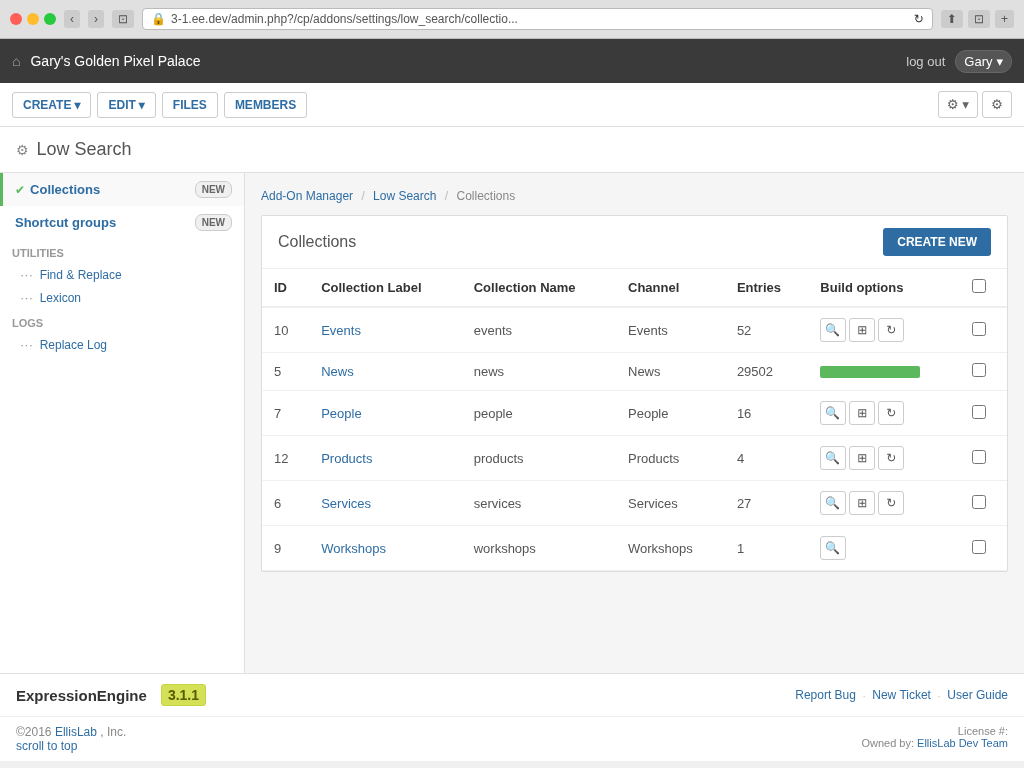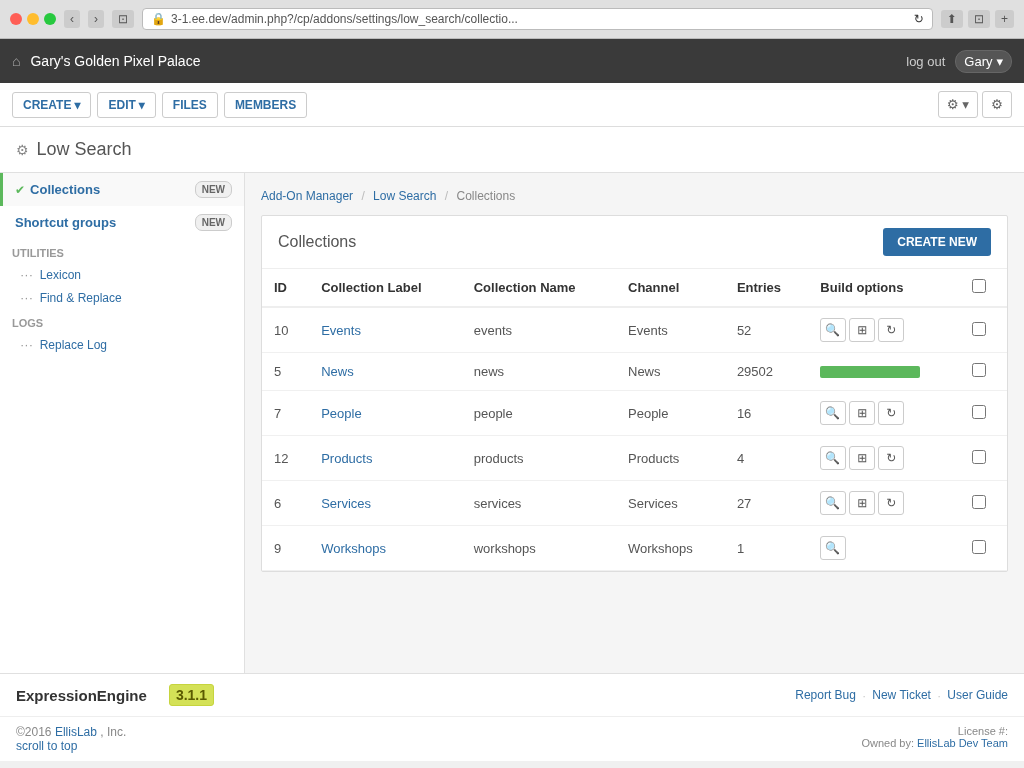--- a/index.html
+++ b/index.html
@@ -74,21 +74,21 @@
     tbody td { padding: 10px 12px; color: #555; font-size: 13px; }
     .collection-link { color: #2e6da4; text-decoration: none; }
     .build-options-cell { display: flex; align-items: center; gap: 3px; }
     .build-btn { width: 26px; height: 24px; border: 1px solid #ccc; background: white; border-radius: 3px; cursor: pointer; display: flex; align-items: center; justify-content: center; font-size: 12px; color: #555; }
     .row-checkbox { width: 14px; height: 14px; cursor: pointer; }
     .header-checkbox { width: 14px; height: 14px; }
     .progress-bar-container { width: 100px; height: 12px; background: #5cb85c; border-radius: 2px; }
 
     
     .footer-bar { background: white; border-top: 1px solid #e0e0e0; padding: 10px 16px; display: flex; align-items: center; justify-content: space-between; }
-    .footer-brand { display: flex; align-items: center; gap: 22px; font-weight: 700; font-size: 15px; color: #333; }
+    .footer-brand { display: flex; align-items: center; gap: 14px; font-weight: 700; font-size: 15px; color: #333; }
     .version-badge { background: #d4e157; color: #5a5a00; font-size: 14px; font-weight: 600; padding: 2px 6px; border-radius: 3px; border: 1px solid #c6d43e; }
     .footer-links { display: flex; gap: 0; align-items: center; }
     .footer-link { color: #2e6da4; text-decoration: none; font-size: 12px; }
     .footer-link-sep { color: #ccc; margin: 0 6px; }
 
     
     .bottom-footer { background: white; border-top: 1px solid #eee; padding: 8px 16px; display: flex; justify-content: space-between; align-items: flex-start; }
     .bottom-footer-left { font-size: 12px; color: #888; }
     .bottom-footer-left a { color: #2e6da4; text-decoration: none; }
     .bottom-footer-right { font-size: 11px; color: #888; text-align: right; }
@@ -175,25 +175,25 @@
       </div>
       <button class="sidebar-new-btn">NEW</button>
     </div>
     <div class="sidebar-item">
       <a href="#" class="sidebar-item-link">Shortcut groups</a>
       <button class="sidebar-new-btn">NEW</button>
     </div>
     <div class="sidebar-section">Utilities</div>
     <div class="sidebar-link-item">
       <span class="sidebar-dots">···</span>
-      <a href="#" class="sidebar-link">Lexicon</a>
+      <a href="#" class="sidebar-link">Find &amp; Replace</a>
     </div>
     <div class="sidebar-link-item">
       <span class="sidebar-dots">···</span>
-      <a href="#" class="sidebar-link">Find &amp; Replace</a>
+      <a href="#" class="sidebar-link">Lexicon</a>
     </div>
     <div class="sidebar-section">Logs</div>
     <div class="sidebar-link-item">
       <span class="sidebar-dots">···</span>
       <a href="#" class="sidebar-link">Replace Log</a>
     </div>
   </div>
 
   <div class="content-area">
     <div class="breadcrumb">

